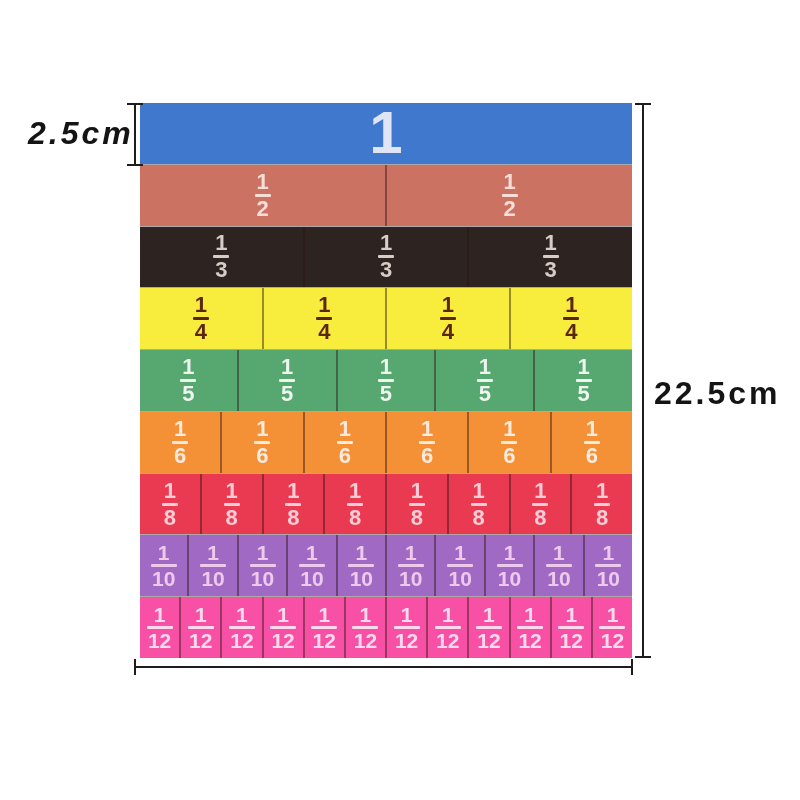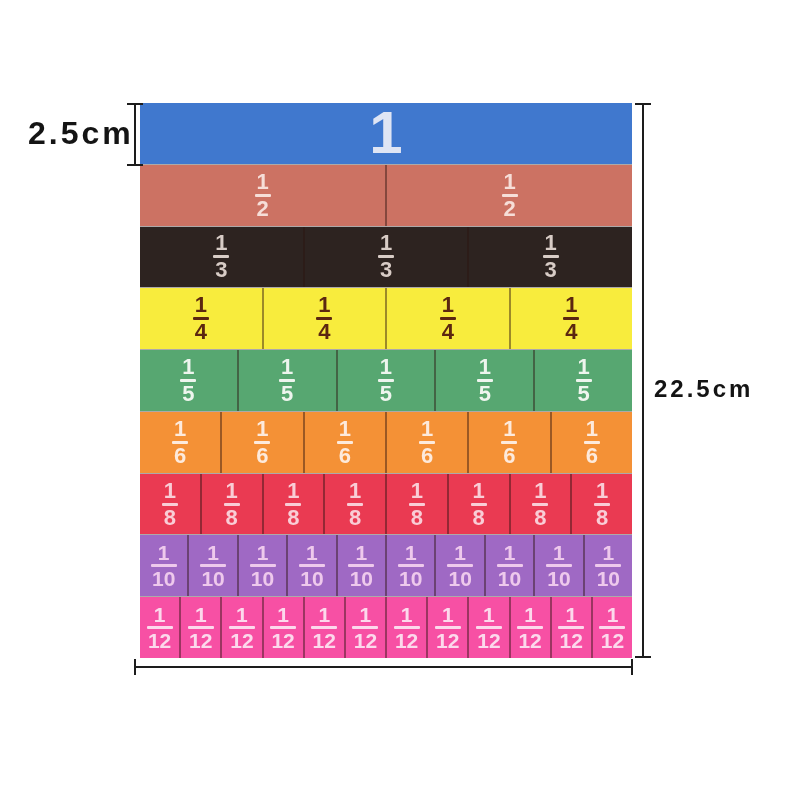--- a/index.html
+++ b/index.html
@@ -55,22 +55,22 @@
 
   #bracket-tile-height  { left:127px; top:103px; height:63px; }
   #bracket-total-height { left:635px; top:103px; height:555px; }
   #bracket-total-width  { left:134px; top:659px; width:499px; }
 
   
   .dim-label {
     position:absolute; font-weight:bold; color:#141414;
     letter-spacing:3px; line-height:1; white-space:nowrap;
   }
-  #label-tile-height  { left:28px;  top:117px; font-size:32px; }
-  #label-total-height { left:654px; top:377px; font-size:24px; }
+  #label-tile-height  { left:28px;  top:117px; font-size:32px;font-style:italic; }
+  #label-total-height { left:654px; top:377px; font-size:32px; }
   #label-total-width  { left:335px; top:681px; font-size:36px; }
 </style>
 </head>
 <body style="background: rgb(255, 255, 255);">
 
 <div class="stage">
 
   <div id="bars">
       <div class="row">
         <div class="seg" style="background: rgb(64, 120, 206); color: rgb(223, 229, 244);">

